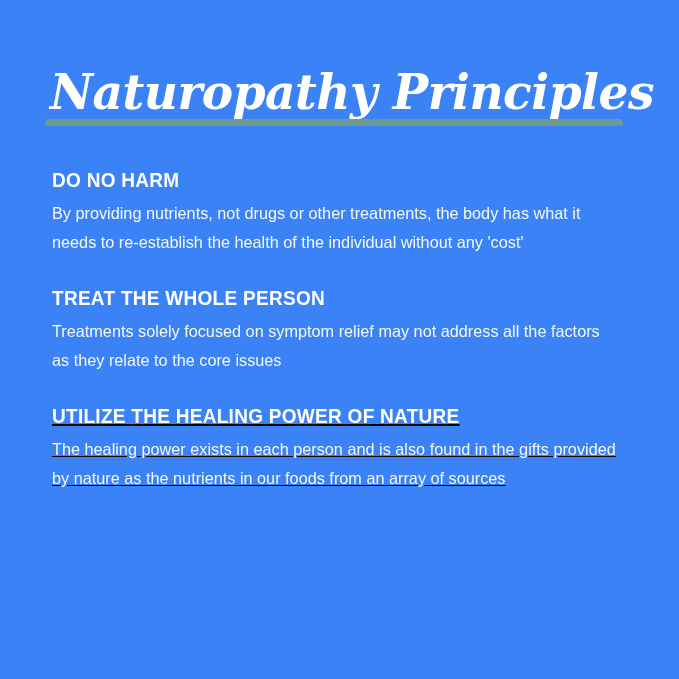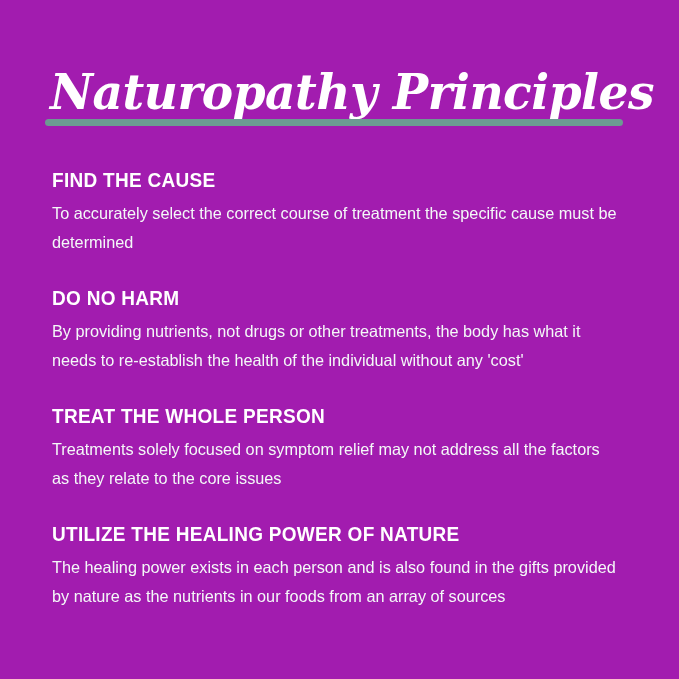--- a/index.html
+++ b/index.html
@@ -10,21 +10,21 @@
     width: 679px;
     height: 679px;
     background: #14665c;
     font-family: "Liberation Sans", sans-serif;
     overflow: hidden;
   }
   .poster {
     position: relative;
     width: 679px;
     height: 679px;
-    background: #a21caf;
+    background: #3b82f6;
     box-sizing: border-box;
     padding: 14px 52px;
   }
   .title {
     position: absolute;
     left: 50px;
     top: 28px;
     font-family: "DejaVu Serif", "Liberation Serif", serif;
     font-style: italic;
     font-weight: bold;
@@ -49,20 +49,21 @@
     position: absolute;
     left: 52px;
     top: 168px;
     width: 580px;
   }
   .section {
     margin-bottom: 29px;
   }
   .section:last-child {
     margin-bottom: 8px;
+    text-decoration: underline;
   }
   .section-heading {
     font-family: "Liberation Sans", sans-serif;
     font-weight: bold;
     font-size: 20px;
     line-height: 24px;
     letter-spacing: 0.3px;
     color: #ffffff;
     text-transform: uppercase;
     margin: 0 0 7px 0;
@@ -86,24 +87,20 @@
 <body>
 
 <div class="poster">
 
   <h1 class="title">Naturopathy Principles</h1>
 
   <div class="divider"></div>
 
   <div class="sections">
 
-    <div class="section">
-      <h2 class="section-heading">FIND THE CAUSE</h2>
-      <p class="section-body">To accurately select the correct course of treatment the specific cause must be determined</p>
-    </div>
 
     <div class="section">
       <h2 class="section-heading">DO NO HARM</h2>
       <p class="section-body">By providing nutrients, not drugs or other treatments, the body has what it needs to re-establish the health of the individual without any 'cost'</p>
     </div>
 
     <div class="section">
       <h2 class="section-heading">TREAT THE WHOLE PERSON</h2>
       <p class="section-body">Treatments solely focused on symptom relief may not address all the factors as they relate to the core issues</p>
     </div>

